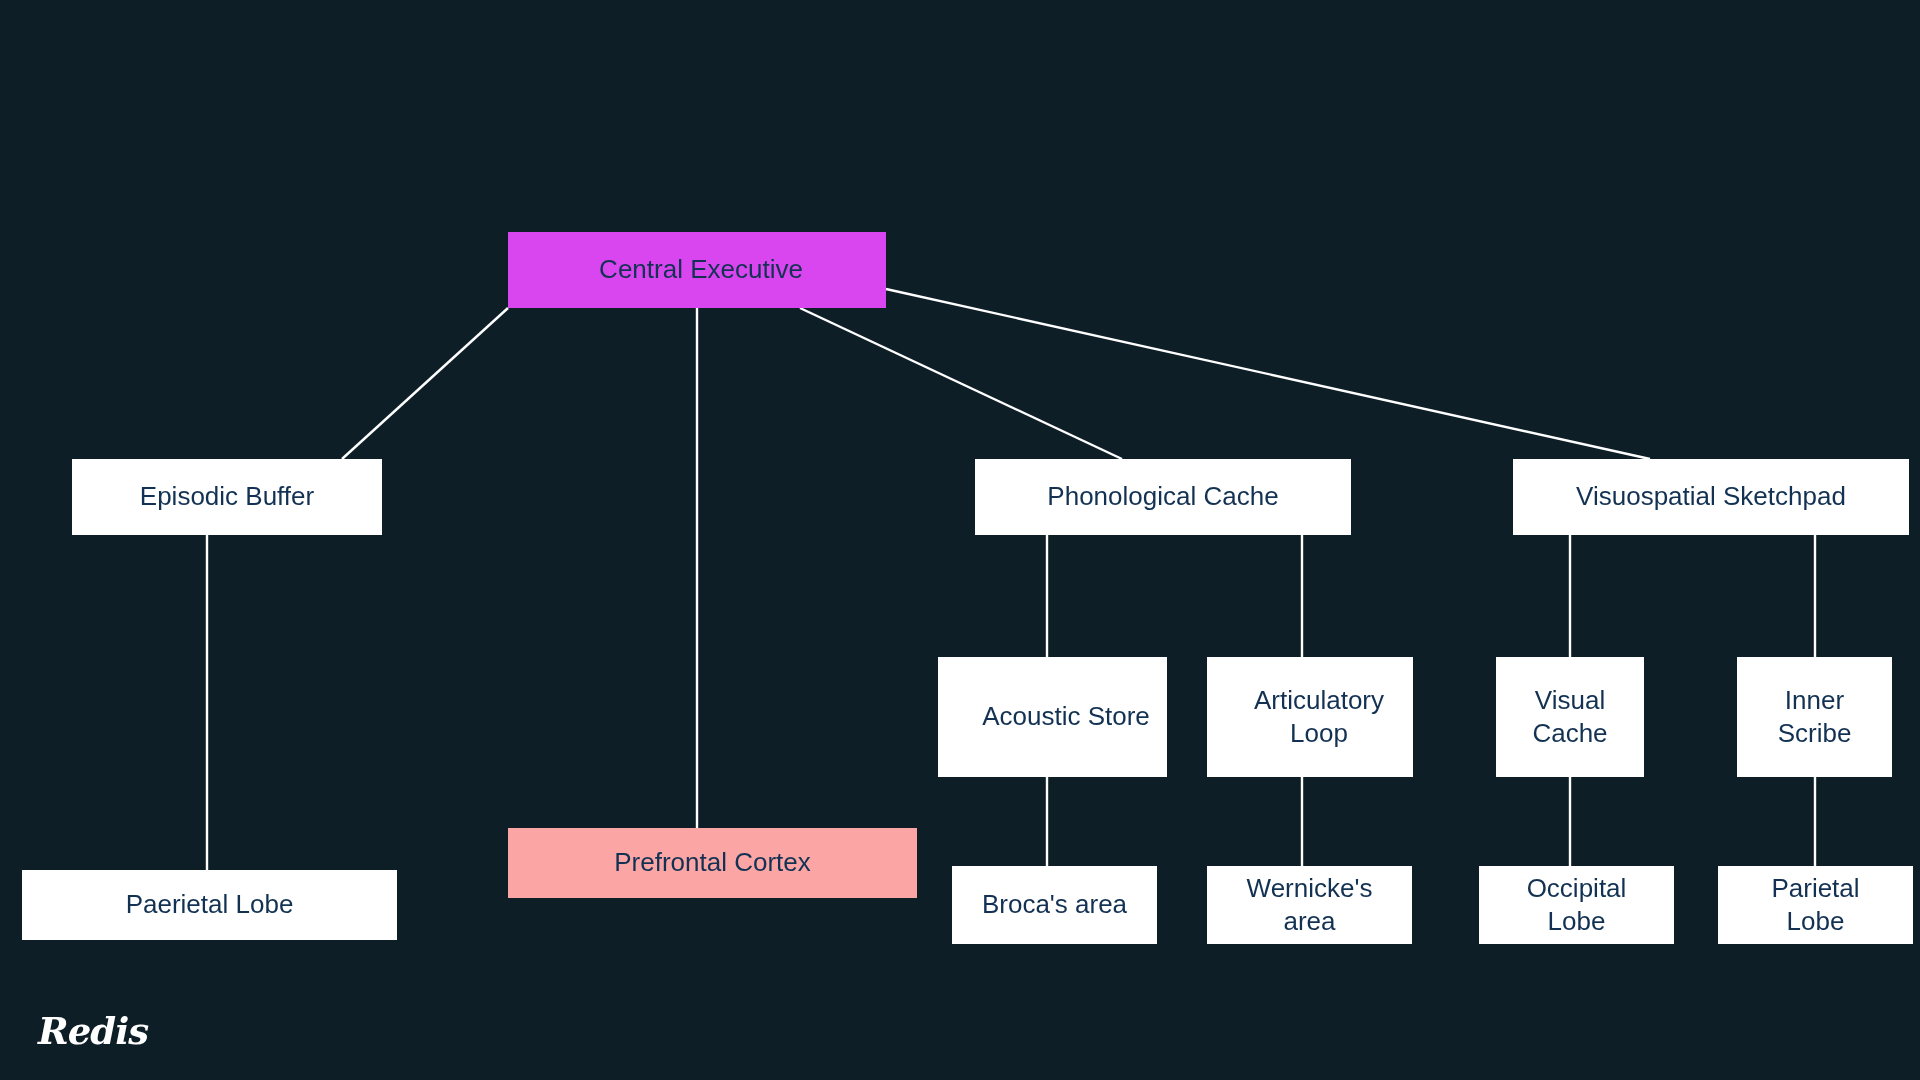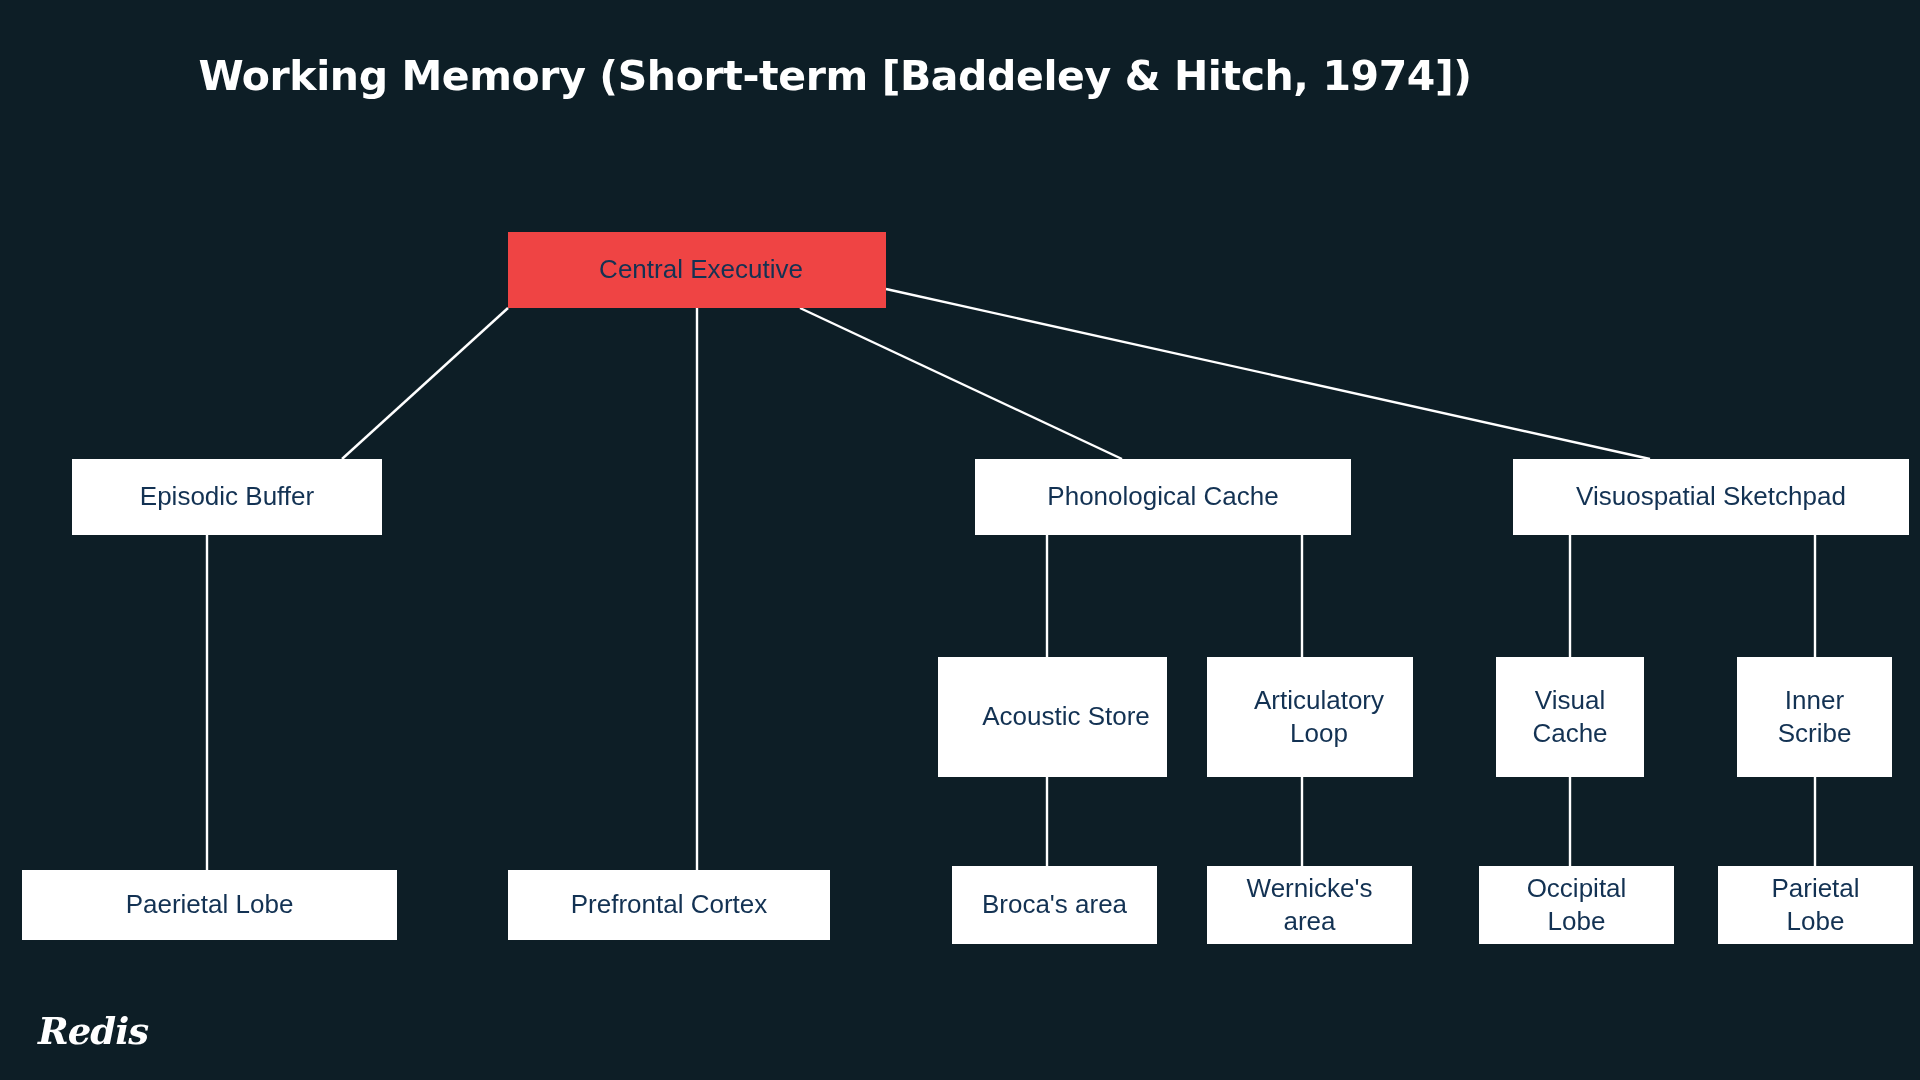--- a/index.html
+++ b/index.html
@@ -80,40 +80,39 @@
     color: #ffffff;
     letter-spacing: -1px;
     line-height: 48px;
   }
 </style>
 </head>
 <body>
 
 <div id="stage">
 
-  <div id="title">Working Memory (Short-term [Baddeley &amp; Hitch, 1974])</div>
 
   <svg id="edges" viewBox="0 0 1920 1080">
       <line x1="508" y1="308" x2="342" y2="459" stroke="#ffffff"></line>
       <line x1="697" y1="308" x2="697" y2="870" stroke="#ffffff"></line>
       <line x1="800" y1="308" x2="1122" y2="459" stroke="#ffffff"></line>
       <line x1="886" y1="289" x2="1650" y2="459" stroke="#ffffff"></line>
       <line x1="207" y1="535" x2="207" y2="870" stroke="#ffffff"></line>
       <line x1="1047" y1="535" x2="1047" y2="657" stroke="#ffffff"></line>
       <line x1="1302" y1="535" x2="1302" y2="657" stroke="#ffffff"></line>
       <line x1="1570" y1="535" x2="1570" y2="657" stroke="#ffffff"></line>
       <line x1="1815" y1="535" x2="1815" y2="657" stroke="#ffffff"></line>
       <line x1="1047" y1="777" x2="1047" y2="866" stroke="#ffffff"></line>
       <line x1="1302" y1="777" x2="1302" y2="866" stroke="#ffffff"></line>
       <line x1="1570" y1="777" x2="1570" y2="866" stroke="#ffffff"></line>
       <line x1="1815" y1="777" x2="1815" y2="866" stroke="#ffffff"></line>
     </svg>
 
   <div id="nodes-layer">
-      <div class="node" style="left: 508px; top: 232px; width: 378px; height: 76px; background: #ef4444; color: rgb(19, 50, 83); padding-left: 14px;">
+      <div class="node" style="left: 508px; top: 232px; width: 378px; height: 76px; background: #d946ef; color: rgb(19, 50, 83); padding-left: 14px;">
         <div>
           <span>Central Executive</span>
         </div>
       </div>
       <div class="node" style="left: 72px; top: 459px; width: 310px; height: 76px; background: rgb(255, 255, 255); color: rgb(19, 50, 83);">
         <div>
           <span>Episodic Buffer</span>
         </div>
       </div>
       <div class="node" style="left: 975px; top: 459px; width: 376px; height: 76px; background: rgb(255, 255, 255); color: rgb(19, 50, 83);">
@@ -147,21 +146,21 @@
         <div>
           <span>Inner</span>
           <span>Scribe</span>
         </div>
       </div>
       <div class="node" style="left: 22px; top: 870px; width: 375px; height: 70px; background: rgb(255, 255, 255); color: rgb(19, 50, 83);">
         <div>
           <span>Paerietal Lobe</span>
         </div>
       </div>
-      <div class="node" style="left: 508px; top: 870px; width: 322px; height: 70px; background: #ffffff; color: rgb(19, 50, 83);">
+      <div class="node" style="left: 508px; top: 828px; width: 409px; height: 70px; background: #fca5a5; color: rgb(19, 50, 83);">
         <div>
           <span>Prefrontal Cortex</span>
         </div>
       </div>
       <div class="node" style="left: 952px; top: 866px; width: 205px; height: 78px; background: rgb(255, 255, 255); color: rgb(19, 50, 83);">
         <div>
           <span>Broca's area</span>
         </div>
       </div>
       <div class="node" style="left: 1207px; top: 866px; width: 205px; height: 78px; background: rgb(255, 255, 255); color: rgb(19, 50, 83);">

